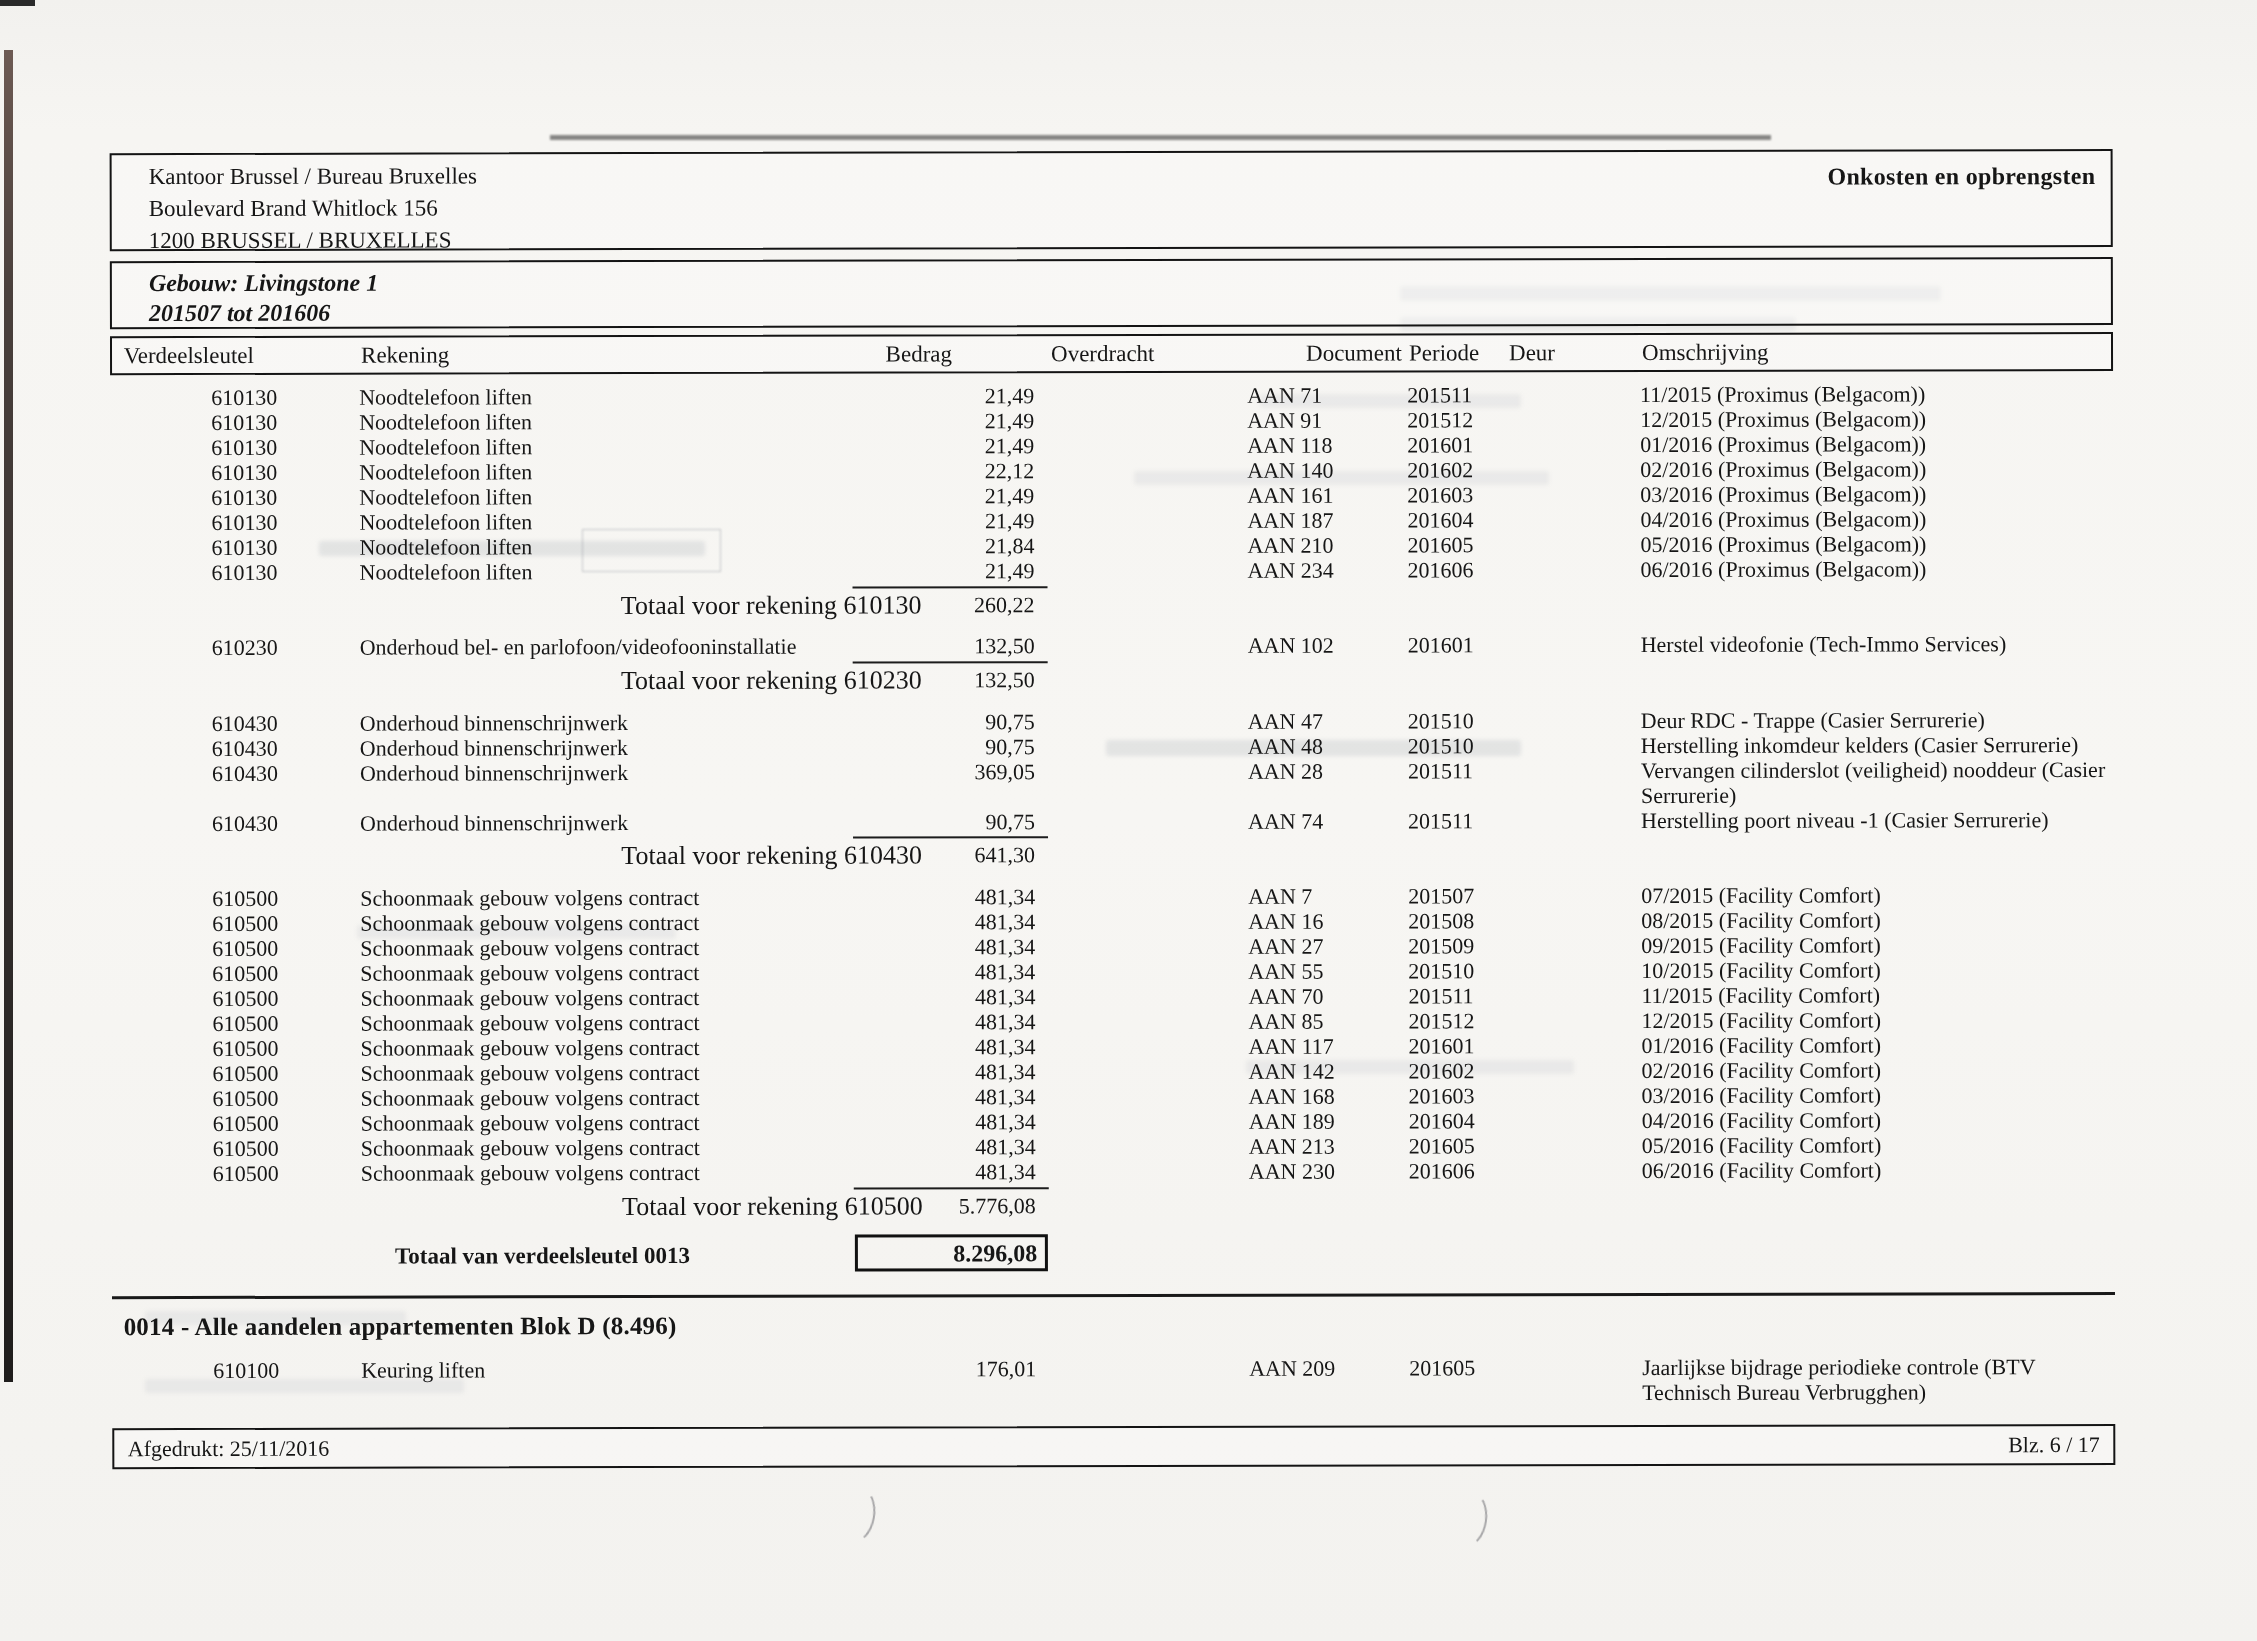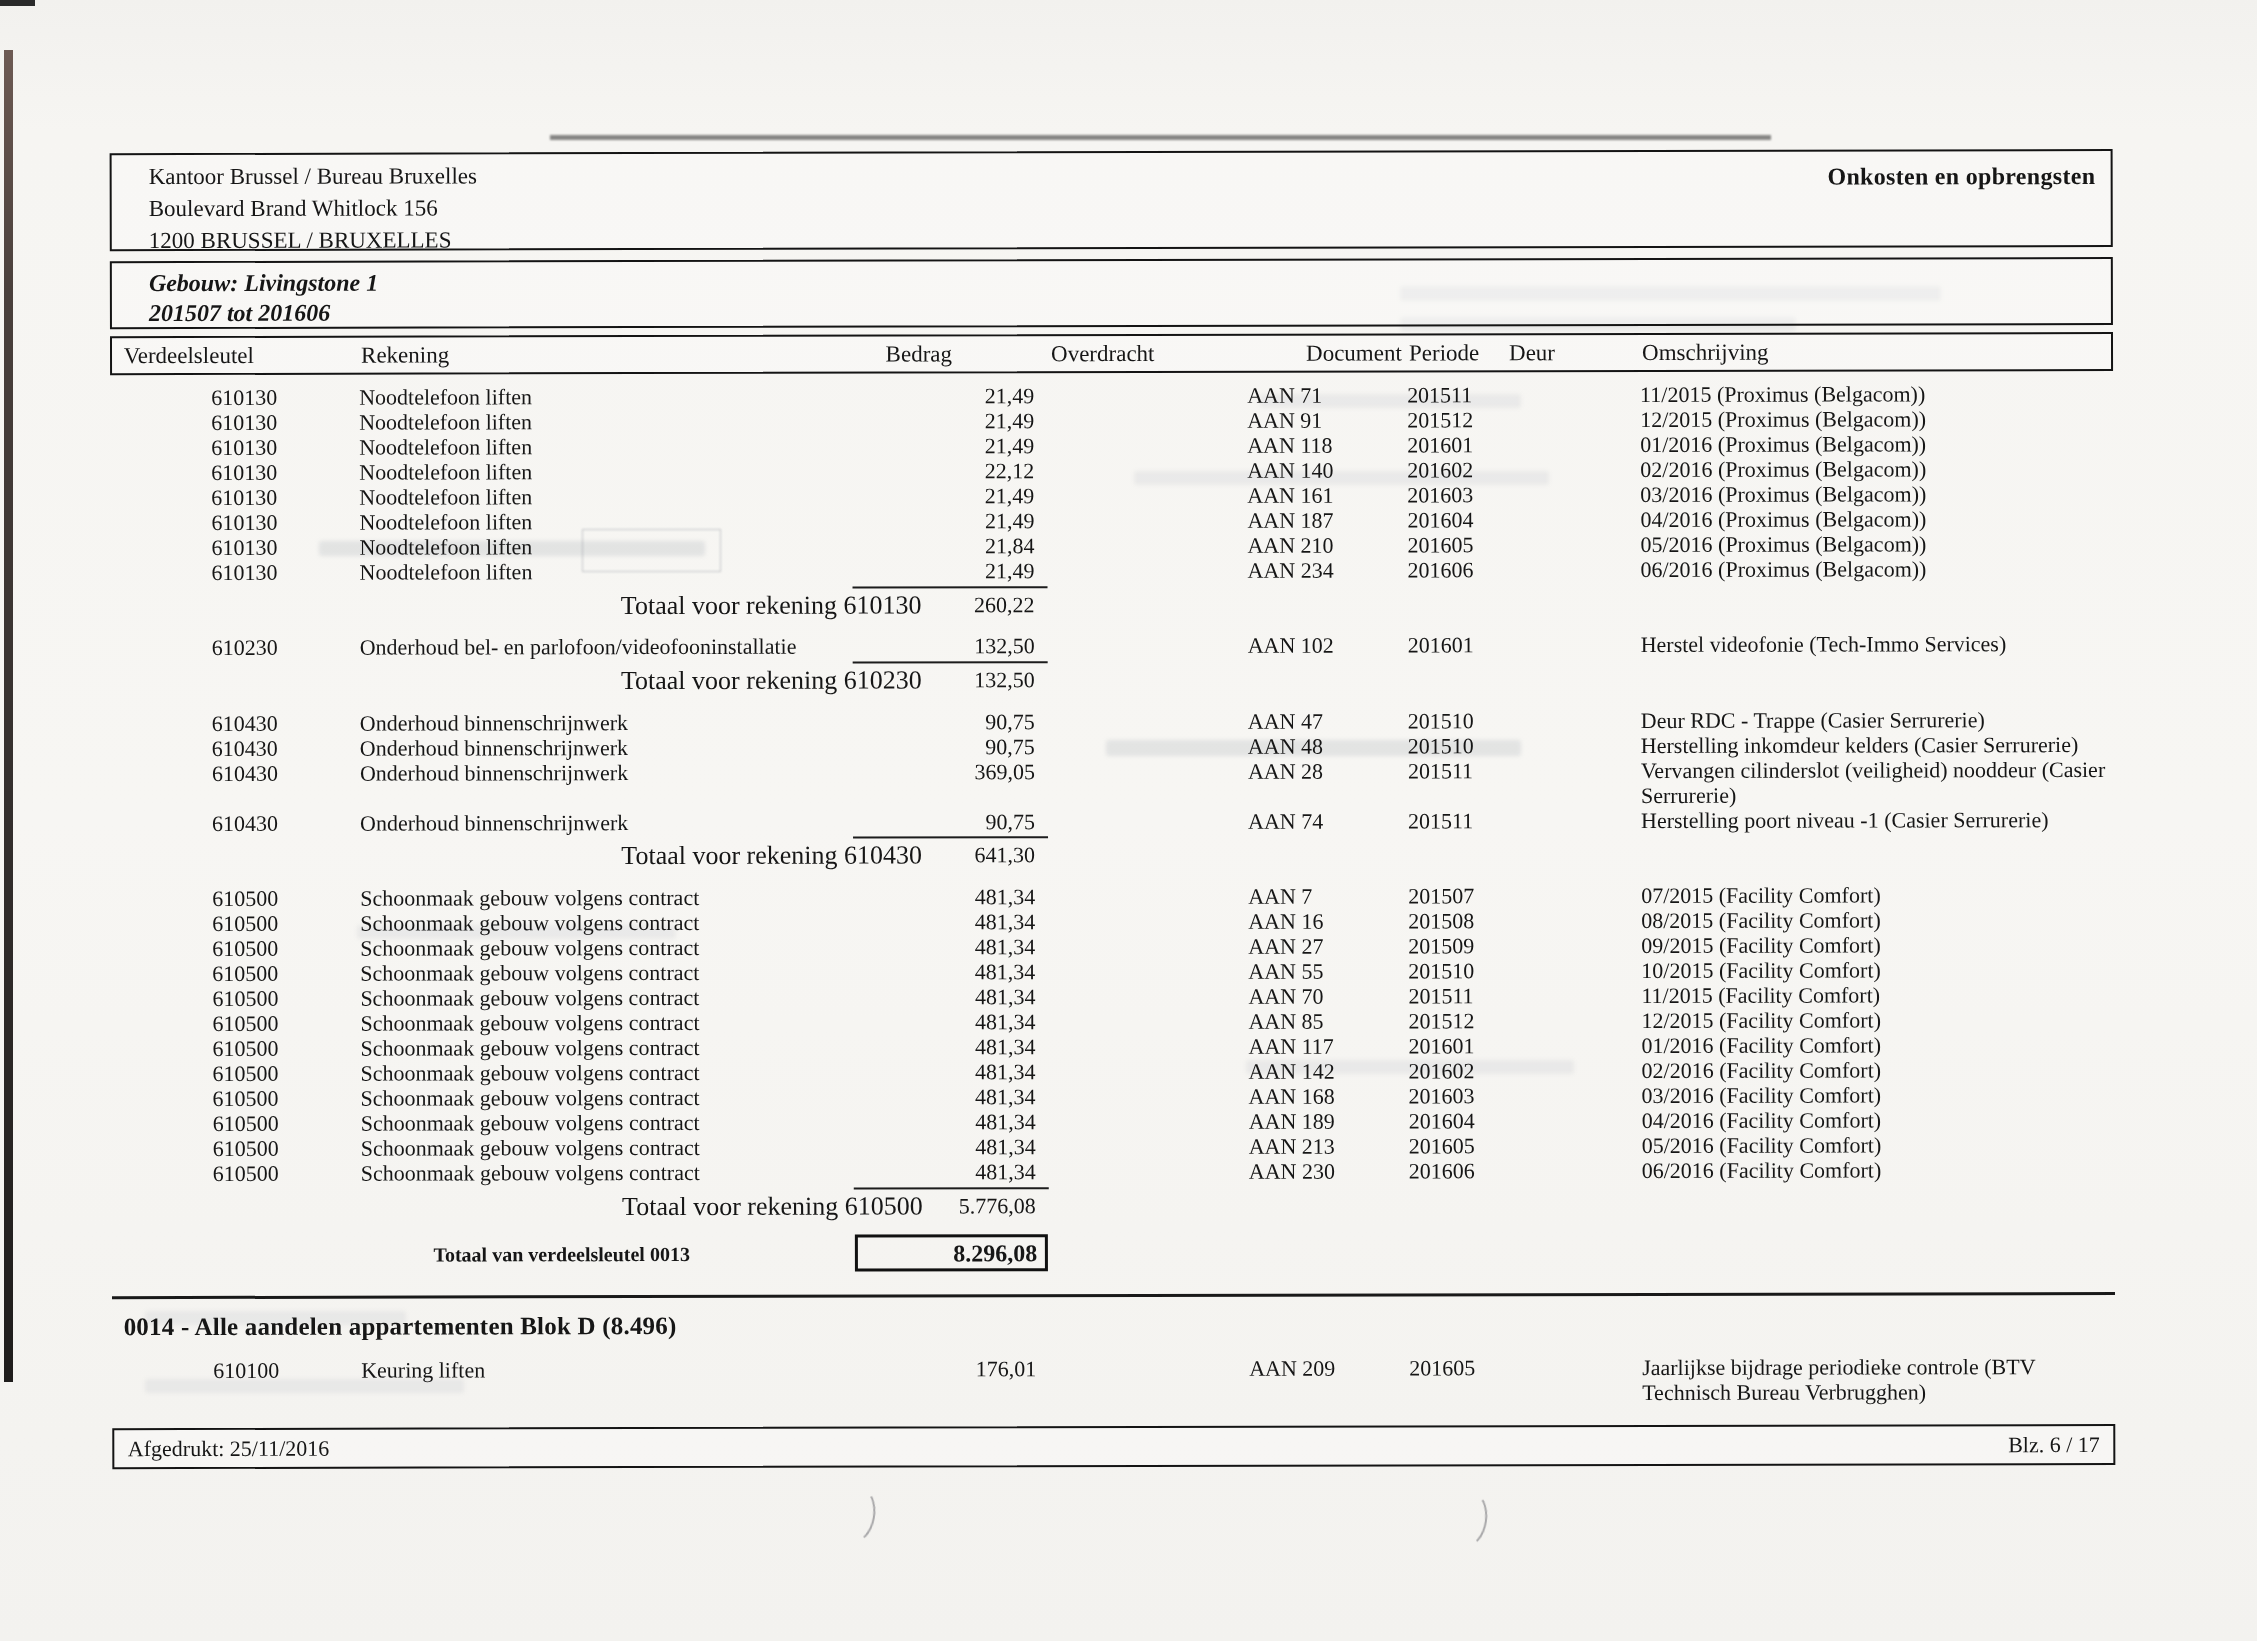--- a/index.html
+++ b/index.html
@@ -38,21 +38,21 @@
   .t-row{position:relative;min-height:25px;padding-left:1530px;box-sizing:border-box;}
   .t-row .c{position:absolute;top:0;font-size:22px;line-height:25px;white-space:nowrap;}
   .c.vs{left:101px;} .c.rek{left:249px;text-align:right;} .c.bed{left:666px;width:258px;text-align:right;}
   .c.doc{left:1137px;} .c.per{left:1297px;}
   .oms{display:block;width:483px;font-size:22px;line-height:25px;}
   .t-total{position:relative;height:31px;margin-top:2.9px;margin-bottom:16.4px;}
   .t-total .rule{position:absolute;left:742px;top:0;width:195px;border-top:2.9px solid #1c1c1c;}
   .t-total .tlabel{position:absolute;left:377px;top:3.9px;width:434px;text-align:right;font-size:26px;}
   .t-total .tval{position:absolute;left:666px;top:5.8px;width:258px;text-align:right;font-size:22px;}
   .grand{position:relative;height:42px;margin-top:11.6px;}
-  .grand .glabel{position:absolute;left:130px;top:7.7px;width:448px;text-align:right;font-size:20px;font-weight:bold;}
+  .grand .glabel{position:absolute;left:130px;top:7.7px;width:448px;text-align:right;font-size:23px;font-weight:bold;}
   .grand .gbox{position:absolute;left:743px;top:0;width:193px;height:37px;border:3.9px solid #111;box-sizing:border-box;}
   .grand .gval{position:absolute;right:7.7px;top:1.9px;font-size:24px;font-weight:bold;line-height:29px;}
   .thick-rule{height:3.9px;background:#191919;margin-top:17.4px;}
   .sec-head{margin-top:13.5px;padding-left:11.6px;font-size:25px;font-weight:bold;letter-spacing:0.2px;}
   .sec-rows{margin-top:17.4px;}
   
   .foot-box{top:1426px;height:41px;display:flex;justify-content:space-between;align-items:center;padding:0 13.5px;font-size:22px;}
 </style>
 </head>
 <body>

